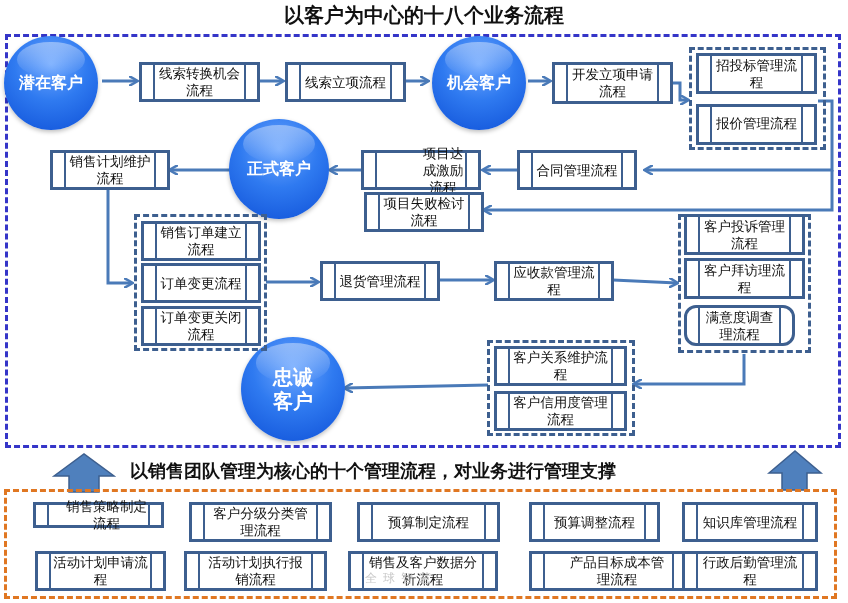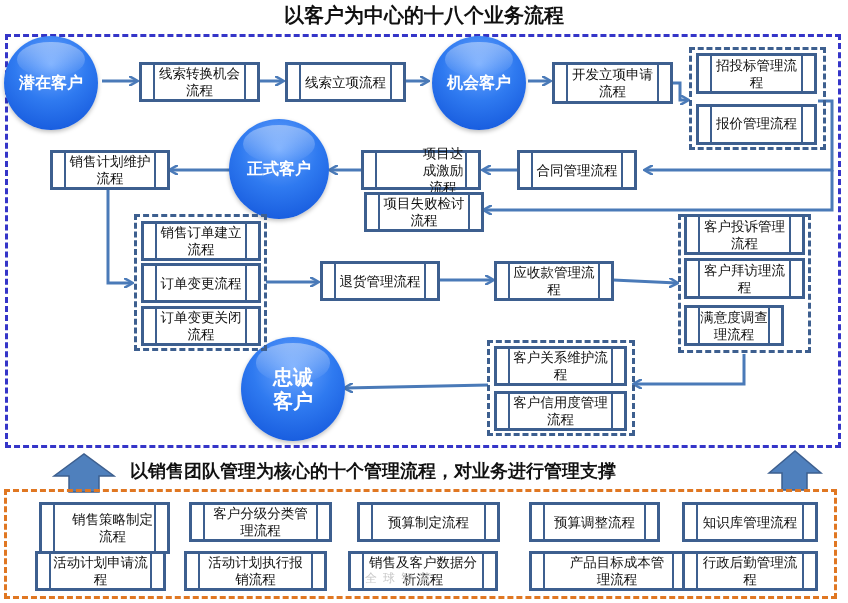--- a/index.html
+++ b/index.html
@@ -130,36 +130,36 @@
     <span>应收款管理流程</span>
   </div>
 
 <div class="group" style="left:678px;top:214px;width:133px;height:139px;"></div>
 <div class="proc" style="left:684px;top:214px;width:121px;height:41px;">
     <span>客户投诉管理流程</span>
   </div>
 <div class="proc" style="left:684px;top:258px;width:121px;height:41px;">
     <span>客户拜访理流程</span>
   </div>
-<div class="proc" style="left:684px;top:305px;width:100px;height:41px;">
+<div class="proc" style="left:684px;top:305px;width:111px;height:41px;border-radius:12px;">
     <span>满意度调查理流程</span>
   </div>
 
 <div class="group" style="left:487px;top:340px;width:148px;height:96px;"></div>
 <div class="proc" style="left:494px;top:346px;width:133px;height:40px;">
     <span>客户关系维护流程</span>
   </div>
 <div class="proc" style="left:494px;top:391px;width:133px;height:40px;">
     <span>客户信用度管理流程</span>
   </div>
 
 <div class="title" id="sub-title">以销售团队管理为核心的十个管理流程，对业务进行管理支撑</div>
 <div class="frame-orange"></div>
 
-<div class="proc" style="left:39px;top:502px;width:131px;height:52px;padding-left:16px;">
+<div class="proc" style="left:33px;top:502px;width:131px;height:26px;padding-left:16px;">
     <span>销售策略制定流程</span>
   </div>
 <div class="proc" style="left:189px;top:502px;width:143px;height:40px;">
     <span>客户分级分类管理流程</span>
   </div>
 <div class="proc" style="left:357px;top:502px;width:143px;height:40px;">
     <span>预算制定流程</span>
   </div>
 <div class="proc" style="left:529px;top:502px;width:131px;height:40px;">
     <span>预算调整流程</span>

